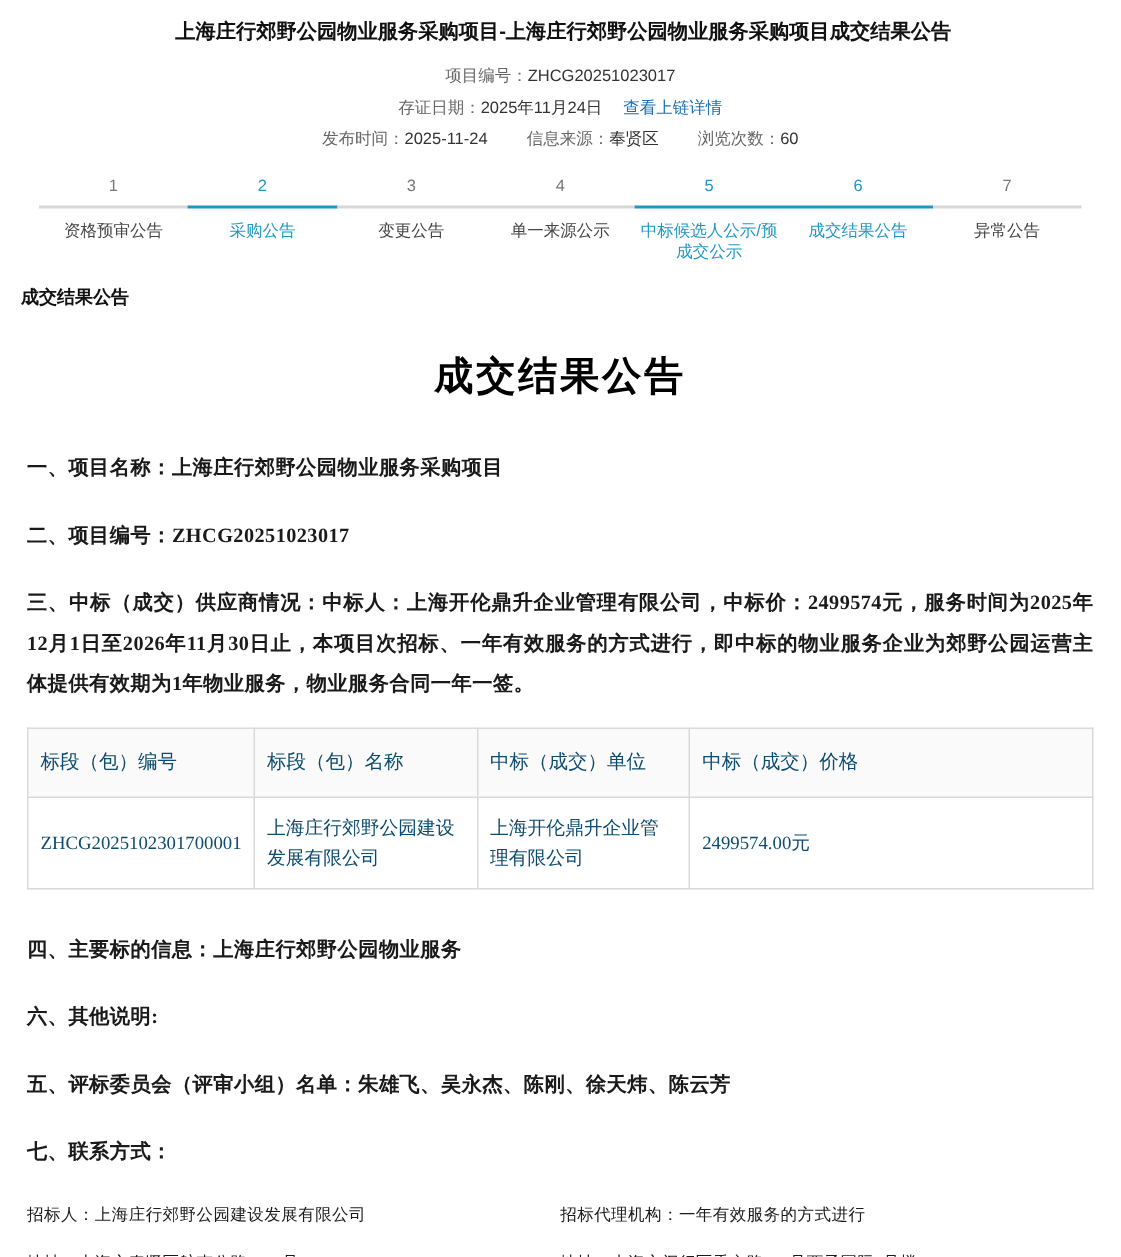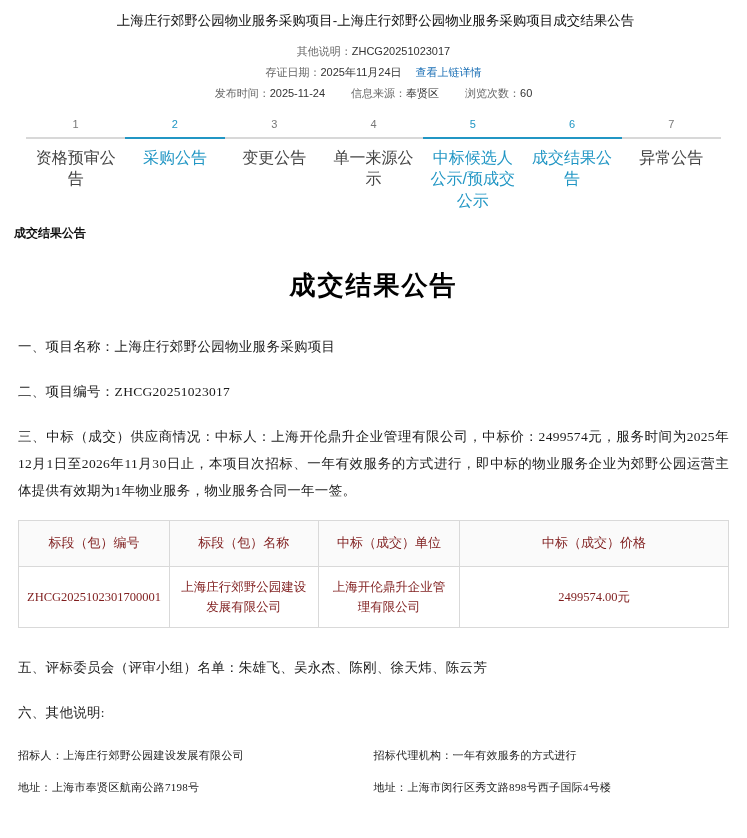--- a/index.html
+++ b/index.html
@@ -13,21 +13,21 @@
     font-family: "Liberation Serif", "DejaVu Serif", serif;
     color: #1a1a1a;
     font-size: 13px;
   }
   .page { width: 747px; padding: 0 0 10px 0; }
 
   
   .doc-title {
     text-align: center;
     font-family: "Liberation Sans", sans-serif;
-    font-weight: normal;
+    font-weight: bold;
     font-size: 13.5px;
     color: #111;
     padding: 12px 26px 10px 30px;
     line-height: 1.4;
   }
   .meta-line {
     text-align: center;
     font-family: "Liberation Sans", sans-serif;
     font-size: 11px;
     color: #555;
@@ -62,21 +62,21 @@
   .step .bar {
     height: 2px;
     background: #d8d8d8;
     width: 100%;
     position: relative;
     margin-bottom: 8px;
   }
   .step.active .bar { background: #2196c4; }
   .step.active .num { color: #2196c4; }
   .step .lbl {
-    font-size: 16px;
+    font-size: 11px;
     color: #444;
     line-height: 1.35;
     display: block;
     padding: 0 2px;
   }
   .step.active .lbl { color: #2196c4; }
 
   .section-tag {
     font-family: "Liberation Sans", sans-serif;
     font-weight: bold;
@@ -96,37 +96,38 @@
     font-family: "Liberation Serif", serif;
   }
   .content { padding: 0 18px; }
   p.para {
     font-size: 13.5px;
     line-height: 2.0;
     margin: 0 0 18px 0;
     text-align: justify;
     color: #1a1a1a;
     letter-spacing: 0.3px;
+    font-weight: bold;
   }
   p.para.tight { margin-bottom: 16px; }
 
   
   table.result {
     border-collapse: collapse;
     width: 100%;
     margin: 6px 0 26px 0;
     font-size: 12.5px;
   }
   table.result th, table.result td {
     border: 1px solid #d9d9d9;
     padding: 10px 8px;
-    text-align: center;
+    text-align: left;
     vertical-align: middle;
     line-height: 1.6;
-    color: #7f1d1d;
+    color: #0c4a6e;
   }
   table.result th {
     background: #fafafa;
     font-weight: normal;
     font-size: 13px;
     padding: 12px 8px;
   }
   table.result td.c1 { width: 21%; }
   table.result td.c2 { width: 21%; }
   table.result td.c3 { width: 20%; }
@@ -147,21 +148,21 @@
   }
 </style>
 </head>
 <body>
 
 <div class="page">
 
   <div class="doc-title">上海庄行郊野公园物业服务采购项目-上海庄行郊野公园物业服务采购项目成交结果公告</div>
 
   <div class="meta-line">
-    <span class="label">其他说明：</span><span class="val">ZHCG20251023017</span>
+    <span class="label">项目编号：</span><span class="val">ZHCG20251023017</span>
   </div>
 
   <div class="meta-line">
     <span class="label">存证日期：</span><span class="val">2025年11月24日</span><span class="link">查看上链详情</span>
   </div>
 
   <div class="meta-line">
     <span class="label">发布时间：</span><span class="val">2025-11-24</span><span class="meta-sep"></span><span class="label">信息来源：</span><span class="val">奉贤区</span><span class="meta-sep"></span><span class="label">浏览次数：</span><span class="val">60</span>
   </div>
 
@@ -225,22 +226,24 @@
       <tbody>
         <tr>
           <td class="c1">ZHCG2025102301700001</td>
           <td class="c2">上海庄行郊野公园建设发展有限公司</td>
           <td class="c3">上海开伦鼎升企业管理有限公司</td>
           <td class="c4">2499574.00元</td>
         </tr>
       </tbody>
     </table>
 
+    <p class="para">四、主要标的信息：上海庄行郊野公园物业服务</p>
+    <p class="para">六、其他说明:</p>
     <p class="para">五、评标委员会（评审小组）名单：朱雄飞、吴永杰、陈刚、徐天炜、陈云芳</p>
-    <p class="para">六、其他说明:</p>
+    <p class="para">七、联系方式：</p>
 
     <div class="contact">
       <div class="col">
         <div class="row">招标人：上海庄行郊野公园建设发展有限公司</div>
         <div class="row">地址：上海市奉贤区航南公路7198号</div>
 
       </div>
       <div class="col">
         <div class="row">招标代理机构：一年有效服务的方式进行</div>
         <div class="row">地址：上海市闵行区秀文路898号西子国际4号楼</div>

